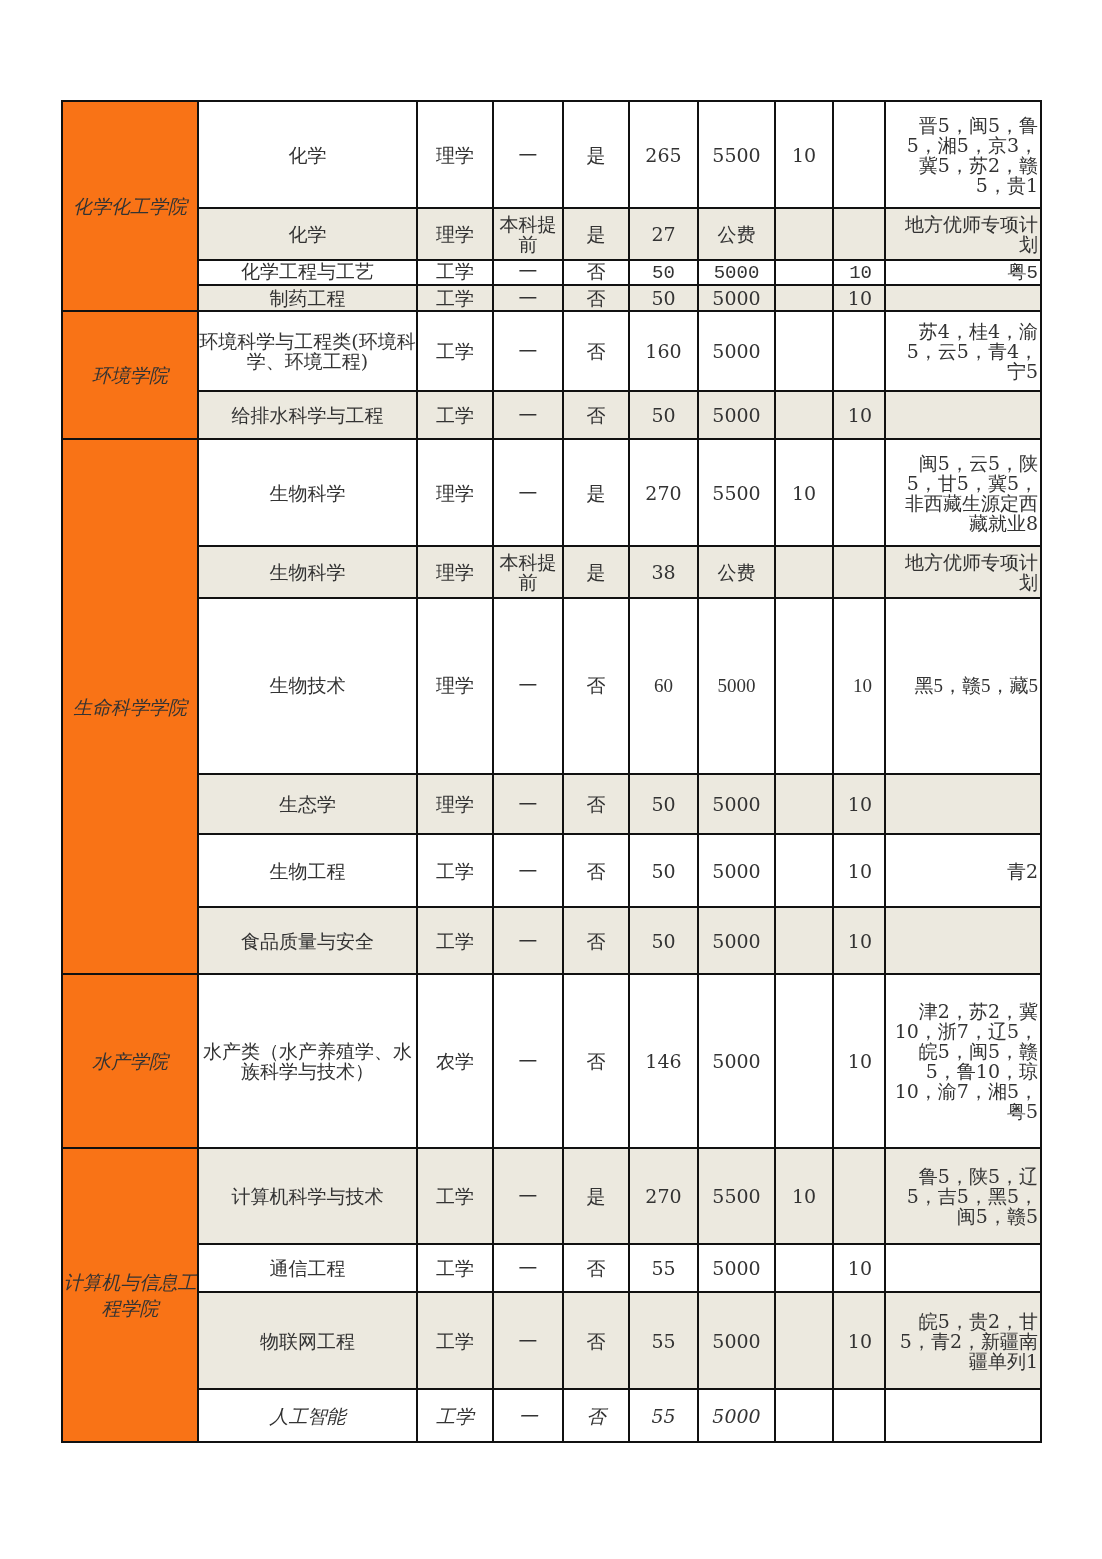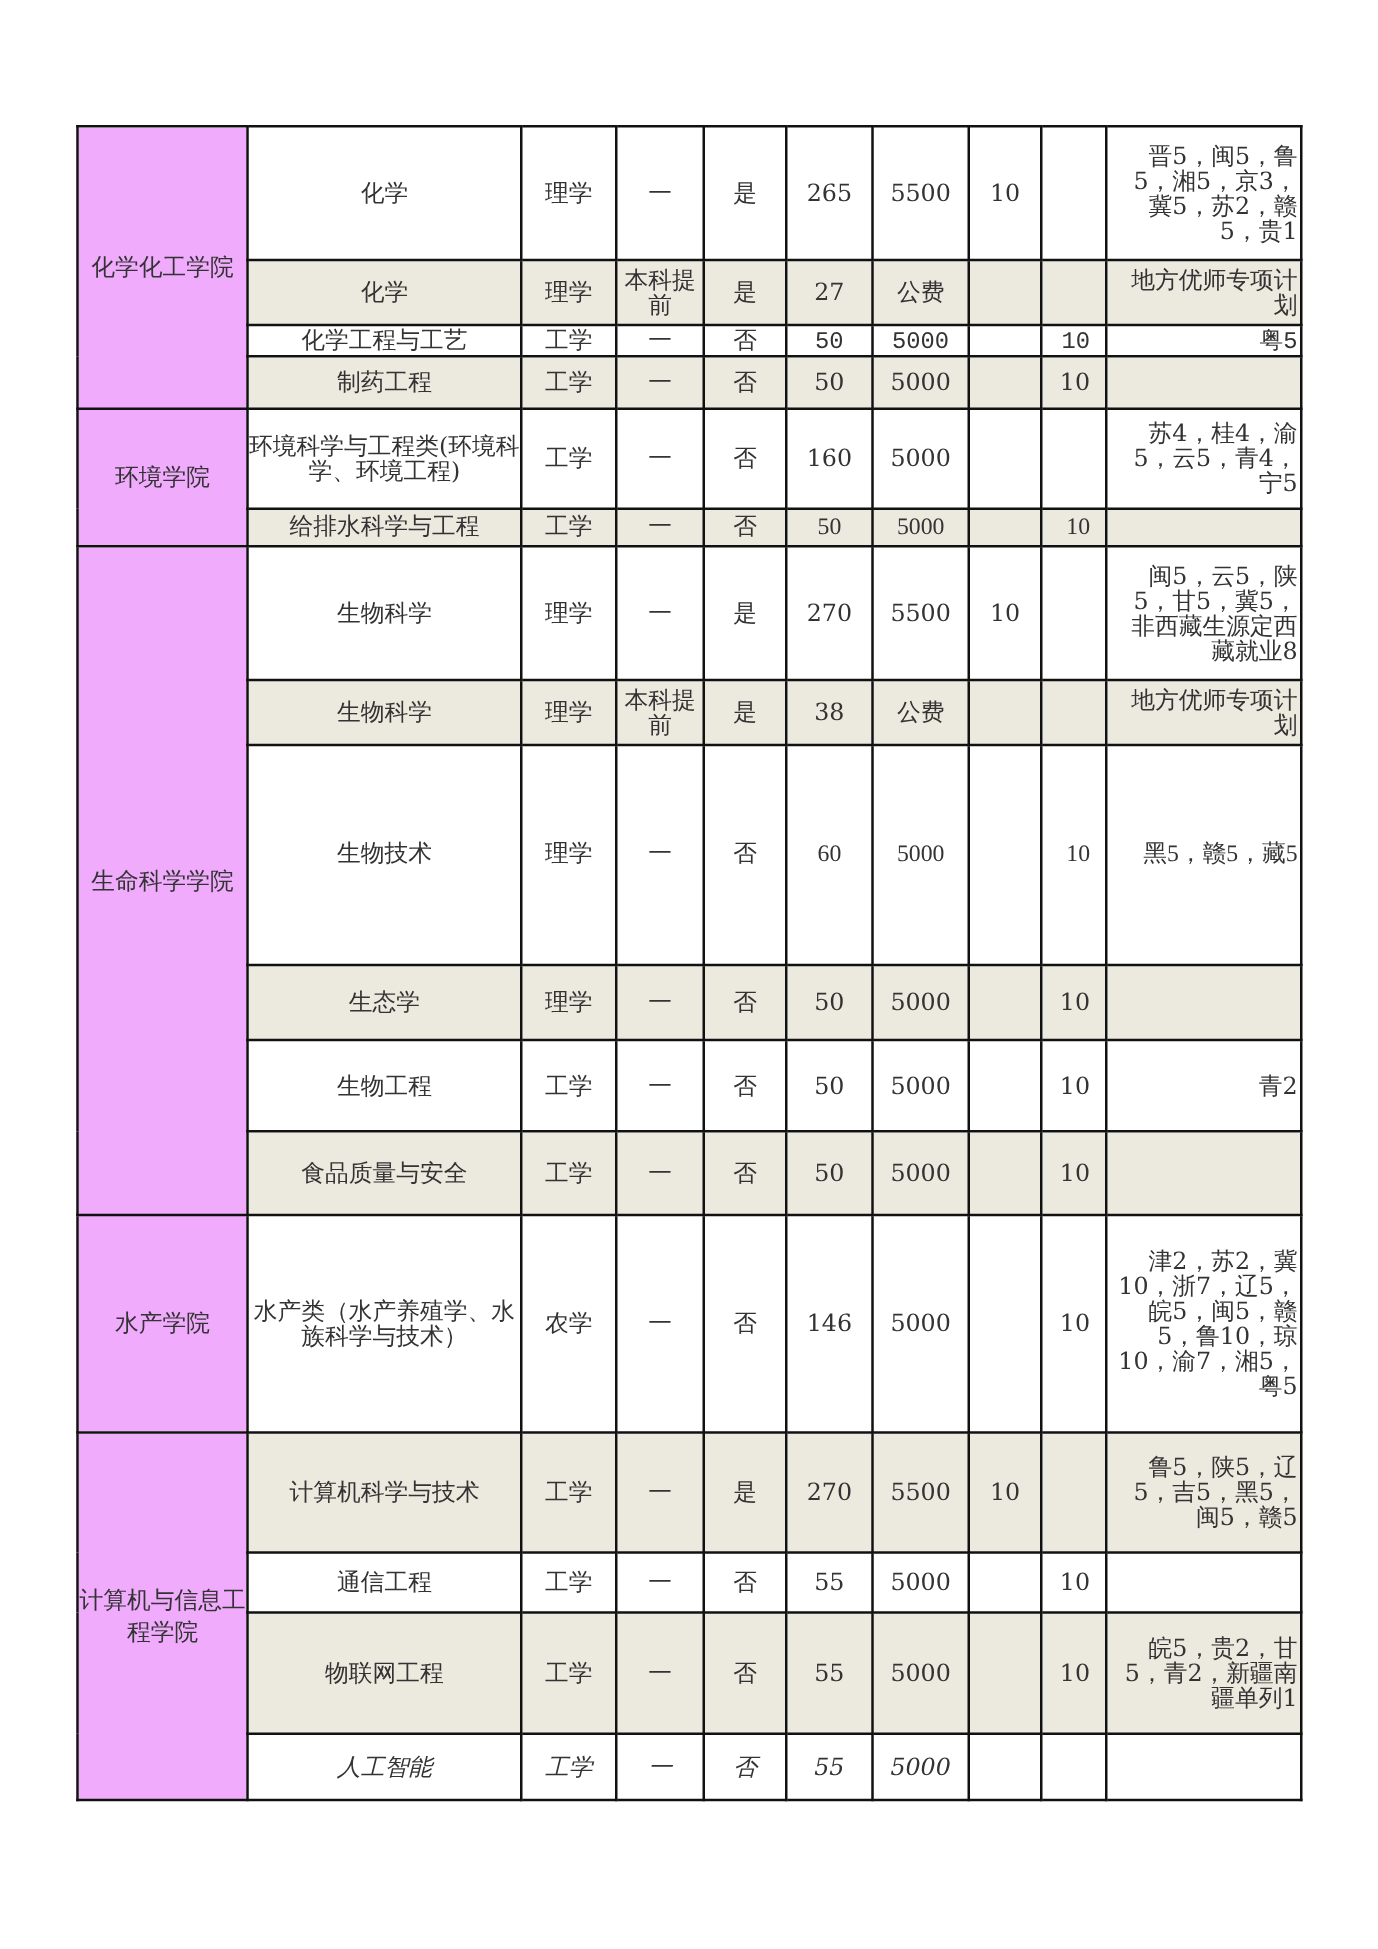--- a/index.html
+++ b/index.html
@@ -2,21 +2,21 @@
 <html><head>
 <meta charset="utf-8">
 <style>
   html, body { margin:0; padding:0; background:#ffffff; }
   body { width:1102px; height:1559px; position:relative; font-family:"DejaVu Serif","Liberation Serif",serif; color:#333; }
   table { position:absolute; left:61px; top:100px; border-collapse:collapse; table-layout:fixed; width:979px; }
   td { border:2px solid #111; text-align:center; vertical-align:middle; font-size:19px; line-height:20px; padding:0; overflow:hidden; }
   td.note { text-align:right; padding:0 2px; line-height:20px; }
   td.num { text-align:right; padding-right:12px; }
   tr.shade td.c { background:#ece9df; }
-  td.college { background:#f0abfc; line-height:26px; }
+  td.college { background:#f97316; line-height:26px;font-style:italic; }
 </style>
 </head>
 <body>
 
 <table>
   <colgroup>
     <col style="width:136px">
       <col style="width:219px">
       <col style="width:76px">
       <col style="width:70px">
@@ -55,21 +55,21 @@
         <td class="c ">化学工程与工艺</td>
         <td class="c ">工学</td>
         <td class="c ">一</td>
         <td class="c ">否</td>
         <td class="c ">50</td>
         <td class="c ">5000</td>
         <td class="c "></td>
         <td class="c num">10</td>
         <td class="c note">粤5</td>
       </tr>
-      <tr class="shade" style="height: 42px;">
+      <tr class="shade" style="height: 26px;">
         <td class="c ">制药工程</td>
         <td class="c ">工学</td>
         <td class="c ">一</td>
         <td class="c ">否</td>
         <td class="c ">50</td>
         <td class="c ">5000</td>
         <td class="c "></td>
         <td class="c num">10</td>
         <td class="c note"></td>
       </tr>
@@ -78,21 +78,21 @@
         <td class="c ">环境科学与工程类(环境科学、环境工程)</td>
         <td class="c ">工学</td>
         <td class="c ">一</td>
         <td class="c ">否</td>
         <td class="c ">160</td>
         <td class="c ">5000</td>
         <td class="c "></td>
         <td class="c num"></td>
         <td class="c note">苏4，桂4，渝5，云5，青4，宁5</td>
       </tr>
-      <tr class="shade" style="height: 30px; font-family: Liberation Serif, serif;">
+      <tr class="shade" style="height: 48px;">
         <td class="c ">给排水科学与工程</td>
         <td class="c ">工学</td>
         <td class="c ">一</td>
         <td class="c ">否</td>
         <td class="c ">50</td>
         <td class="c ">5000</td>
         <td class="c "></td>
         <td class="c num">10</td>
         <td class="c note"></td>
       </tr>

